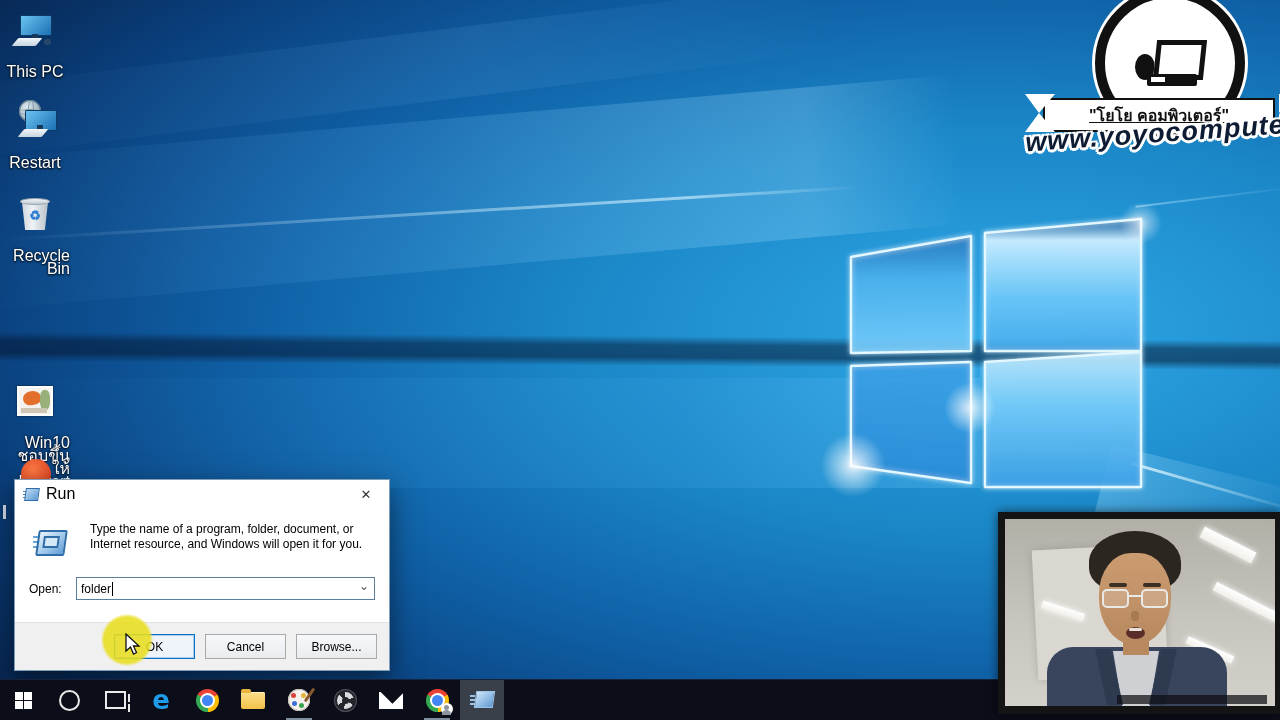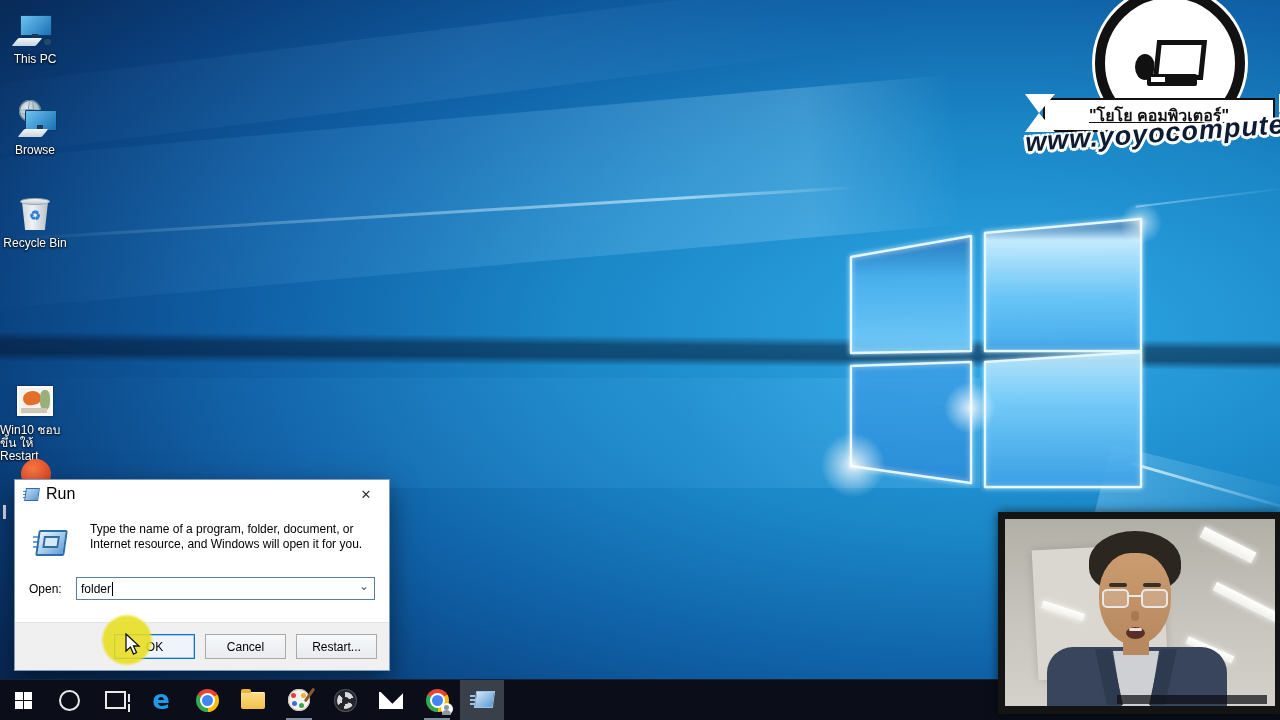--- a/index.html
+++ b/index.html
@@ -53,21 +53,21 @@
     border-top:19px solid #fff;border-bottom:19px solid #fff;border-left:14px solid transparent;}
   .logo-ribbon:after{right:-20px;width:0;height:0;border-top:19px solid #fff;border-bottom:19px solid #fff;border-right:14px solid transparent;}
   .logo-ribbon span{font-weight:bold;font-size:16px;color:#111;text-decoration:underline;white-space:nowrap;}
   .logo-url{position:absolute;left:-10px;top:118px;width:270px;text-align:center;transform:rotate(-4deg);
     font-style:italic;font-weight:bold;font-size:27px;color:#0d1b33;letter-spacing:1px;white-space:nowrap;
     text-shadow:-2px -2px 0 #fff,2px -2px 0 #fff,-2px 2px 0 #fff,2px 2px 0 #fff,0 3px 0 #fff,3px 0 0 #fff,-3px 0 0 #fff;}
 
   
   .desk-icon{position:absolute;left:0;width:70px;display:flex;flex-direction:column;align-items:center;cursor:default;}
   .desk-icon .glyph{width:42px;height:40px;position:relative;display:flex;align-items:center;justify-content:center;}
-  .desk-icon .lbl{margin-top:3px;font-size:12px;line-height:13px;color:#fff;text-align:left;
+  .desk-icon .lbl{margin-top:15px;font-size:16px;line-height:13px;color:#fff;text-align:right;
     text-shadow:0 1px 2px rgba(0,0,0,.9),0 0 3px rgba(0,0,0,.8);}
   
   .mon{position:relative;width:36px;height:30px;}
   .mon .scr{position:absolute;left:3px;top:0;width:30px;height:19px;background:linear-gradient(135deg,#6cc4f0,#1b6fb4);border:1px solid #0d3b63;border-radius:1px;}
   .mon .stand{position:absolute;left:15px;top:19px;width:6px;height:4px;background:#173a5c;}
   .mon .kbd{position:absolute;left:-2px;top:23px;width:24px;height:8px;background:linear-gradient(#f2f6fa,#c7d4de);transform:skewX(-40deg);border-radius:1px;}
   .mon .mouse{position:absolute;right:2px;top:24px;width:7px;height:6px;background:#25486b;border-radius:40%;}
   .globe{position:absolute;left:2px;top:-6px;width:22px;height:22px;border-radius:50%;
     background:radial-gradient(circle at 35% 35%, #dfe9ef, #9fb6c4 60%, #6f8ba0);box-shadow:inset 0 0 0 1px #5d7689;}
   .globe:before{content:"";position:absolute;left:9px;top:0;width:4px;height:22px;border-left:1px solid #7e97a8;border-right:1px solid #7e97a8;border-radius:50%;}
@@ -282,21 +282,21 @@
   </div>
   <div class="desk-icon" style="top:101px">
     <div class="glyph">
       <div class="mon">
           <div class="globe"></div>
           <div class="scr" style="left:8px;top:4px;"></div>
           <div class="stand" style="left:20px;"></div>
           <div class="kbd" style="left:4px;"></div>
         </div>
     </div>
-    <div class="lbl">Browse</div>
+    <div class="lbl">Restart</div>
   </div>
   <div class="desk-icon" style="top:194px">
     <div class="glyph">
       <div class="bin">
           <div class="body"></div>
           <div class="lid"></div>
           <div class="rec">♻</div>
         </div>
     </div>
     <div class="lbl">Recycle Bin</div>
@@ -335,21 +335,21 @@
       <div class="rd-open-label">Open:</div>
       <div class="rd-combo">
         <span class="val">folder</span>
           <span class="caret"></span>
         <span class="rd-chevron">⌄</span>
       </div>
     </div>
     <div class="rd-footer">
       <div class="rd-btn default">OK</div>
       <div class="rd-btn">Cancel</div>
-      <div class="rd-btn">Restart...</div>
+      <div class="rd-btn">Browse...</div>
     </div>
   </div>
 
   <div class="click-highlight"></div>
   <svg class="cursor" width="20" height="24" viewBox="0 0 20 24">
     <polygon points="2,1 2,18 6.5,14 9.5,21 12.5,19.5 9.5,13 15,13" fill="#fff" stroke="#111" stroke-width="1.3"></polygon>
   </svg>
 
   <div class="taskbar">
     <div class="tb-slot">

